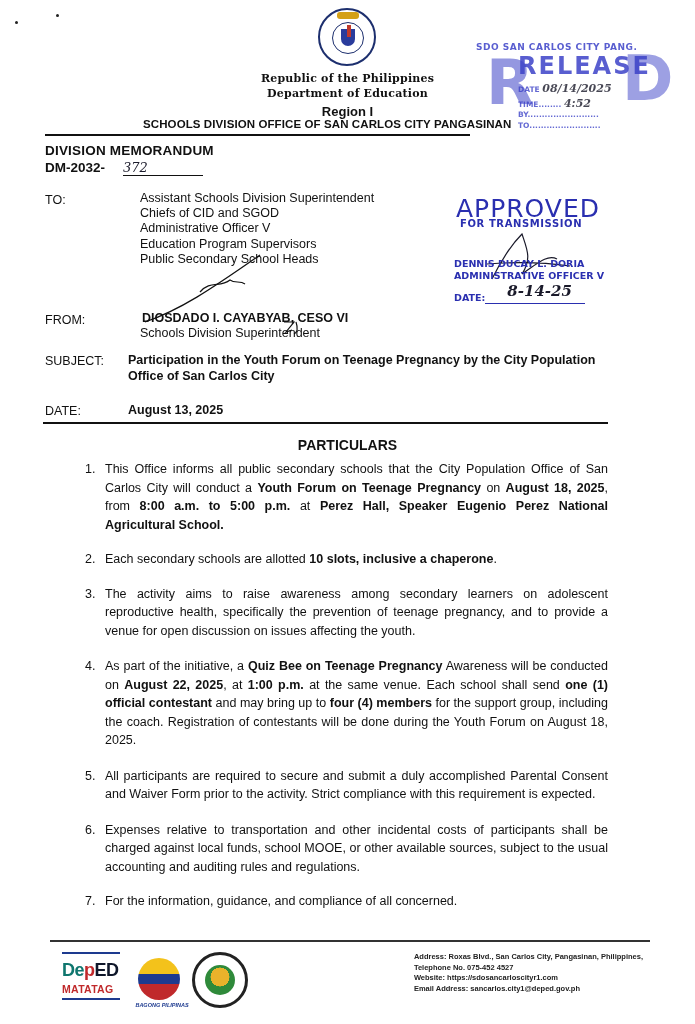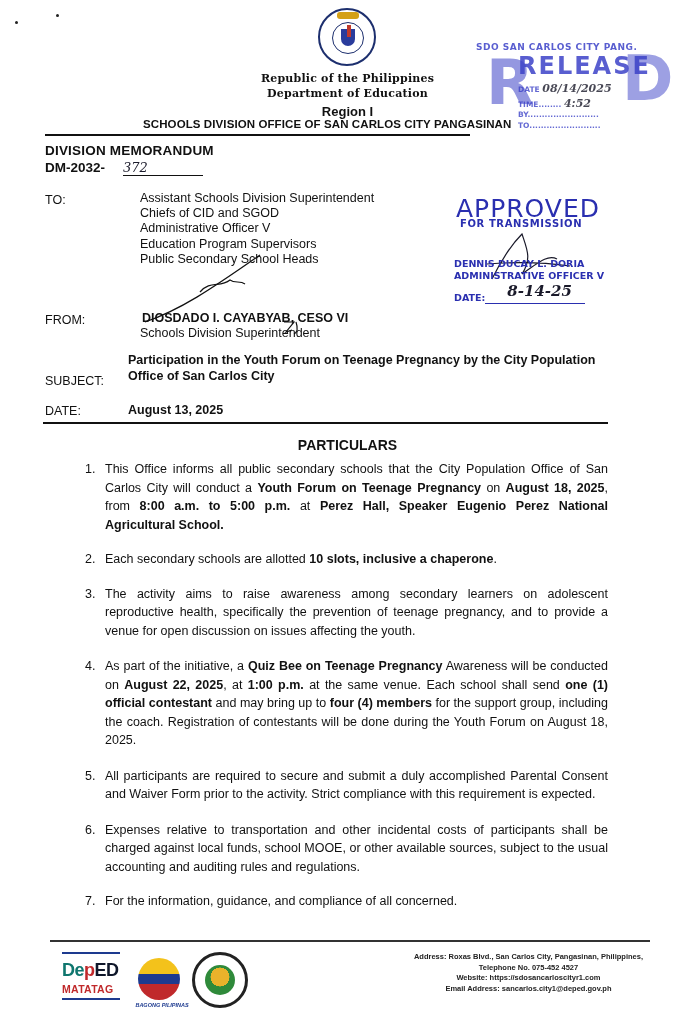--- a/index.html
+++ b/index.html
@@ -56,21 +56,21 @@
   .foot-rule { left:50px; top:940px; width:600px; height:1.5px; background:#333; }
   .deped { left:60px; top:952px; width:64px; height:58px; }
   .deped .bar { position:absolute; left:2px; width:58px; height:2px; background:#1d3a8f; }
   .deped .logo { position:absolute; left:2px; top:8px; font-family:"Liberation Sans", sans-serif; font-size:18px; font-weight:bold; letter-spacing:-0.5px; }
   .deped .mat { position:absolute; left:2px; top:31px; font-family:"Liberation Sans", sans-serif; font-size:10.5px; font-weight:bold; color:#c0292b; letter-spacing:0.3px; }
   .bagong { left:132px; top:952px; width:56px; height:60px; }
   .bagong .circle { position:absolute; left:6px; top:6px; width:42px; height:42px; border-radius:50%; background:linear-gradient(180deg,#f3c21b 0 38%, #1d3a8f 38% 62%, #c0292b 62% 100%); }
   .bagong .txt { position:absolute; left:0; top:50px; width:60px; text-align:center; font-family:"Liberation Sans", sans-serif; font-size:5.5px; font-weight:bold; color:#1d3a8f; font-style:italic; }
   .sdoseal { left:192px; top:952px; width:56px; height:56px; border-radius:50%; border:3px solid #222; box-sizing:border-box; background:#fff; }
   .sdoseal .in { position:absolute; left:10px; top:10px; width:30px; height:30px; border-radius:50%; background:radial-gradient(circle at 50% 40%, #e9b22b 0 40%, #2f8a3a 41% 100%); }
-  .address { right:52px; top:952px; text-align:center; font-family:"Liberation Sans", sans-serif; font-size:7.5px; line-height:10.5px; font-weight:bold; color:#222; }
+  .address { right:52px; top:952px; text-align:left; font-family:"Liberation Sans", sans-serif; font-size:7.5px; line-height:10.5px; font-weight:bold; color:#222; }
 </style>
 </head>
 <body>
 
 <div class="speck" style="left:15px;top:21px;"></div>
 <div class="speck" style="left:56px;top:14px;"></div>
 
 <div class="abs seal">
   <div class="seal-top"></div>
   <div class="seal-inner">
@@ -138,21 +138,21 @@
   <svg style="position:absolute;left:30px;top:30px;" width="90" height="60">
     <path d="M10 55 C20 35, 30 20, 40 10 C45 25, 50 35, 40 50 C55 40, 65 30, 75 35 M5 40 C30 38, 60 38, 88 42" stroke="#1a1a2a" stroke-width="1.2" fill="none"></path>
   </svg>
   <div class="a3">DENNIS DUCAY L. DORIA</div>
   <div class="a4">ADMINISTRATIVE OFFICER V</div>
   <div class="a5">
     <span>DATE:</span><span style="display:inline-block;width:100px;border-bottom:1px solid #2a2fb0;position:relative;"><span class="hand" style="position:absolute;left:22px;top:-10px;font-size:15px;">8-14-25</span>&nbsp;</span>
   </div>
 </div>
 
-<div class="abs label" style="top:354px;margin-top:20px;">SUBJECT:</div>
+<div class="abs label" style="top:354px;">SUBJECT:</div>
 <div class="abs subject">Participation in the Youth Forum on Teenage Pregnancy by the City Population Office of San Carlos City</div>
 <div class="abs label" style="top:404px;">DATE:</div>
 <div class="abs date-val">August 13, 2025</div>
 <div class="abs date-rule"></div>
 
 <div class="abs particulars">PARTICULARS</div>
 
 <ol class="items" id="items">
     <li style="margin-top: 0px;"><span class="num">1.</span><span>This Office informs all public secondary schools that the City Population Office of San Carlos City will conduct a </span><b>Youth Forum on Teenage Pregnancy</b><span> on </span><b>August 18, 2025</b><span>, from </span><b>8:00 a.m. to 5:00 p.m.</b><span> at </span><b>Perez Hall, Speaker Eugenio Perez National Agricultural School.</b></li>
     <li style="margin-top: 16px;"><span class="num">2.</span><span>Each secondary schools are allotted </span><b>10 slots, inclusive a chaperone</b><span>.</span></li>

